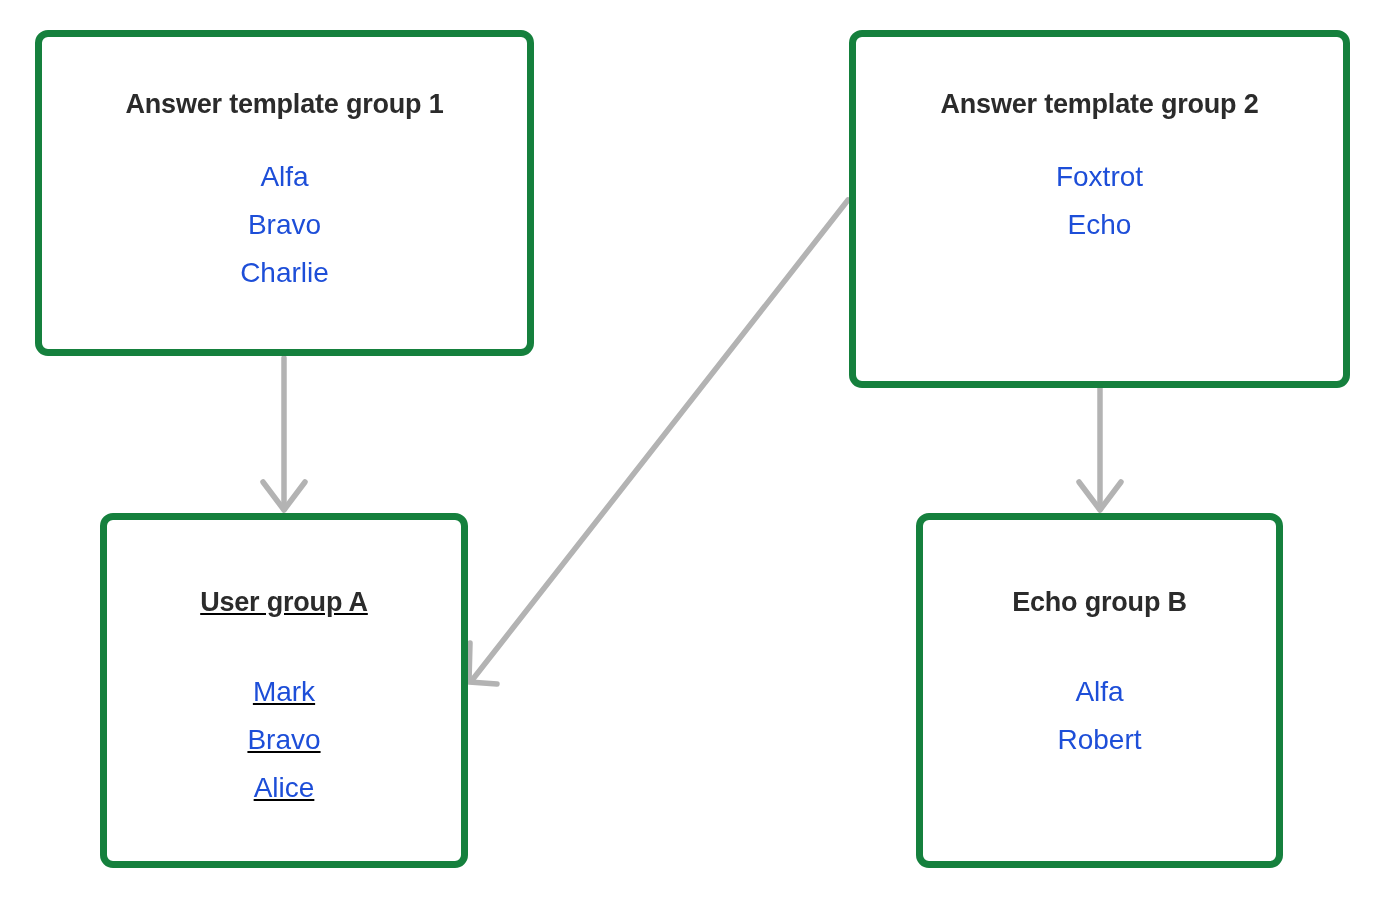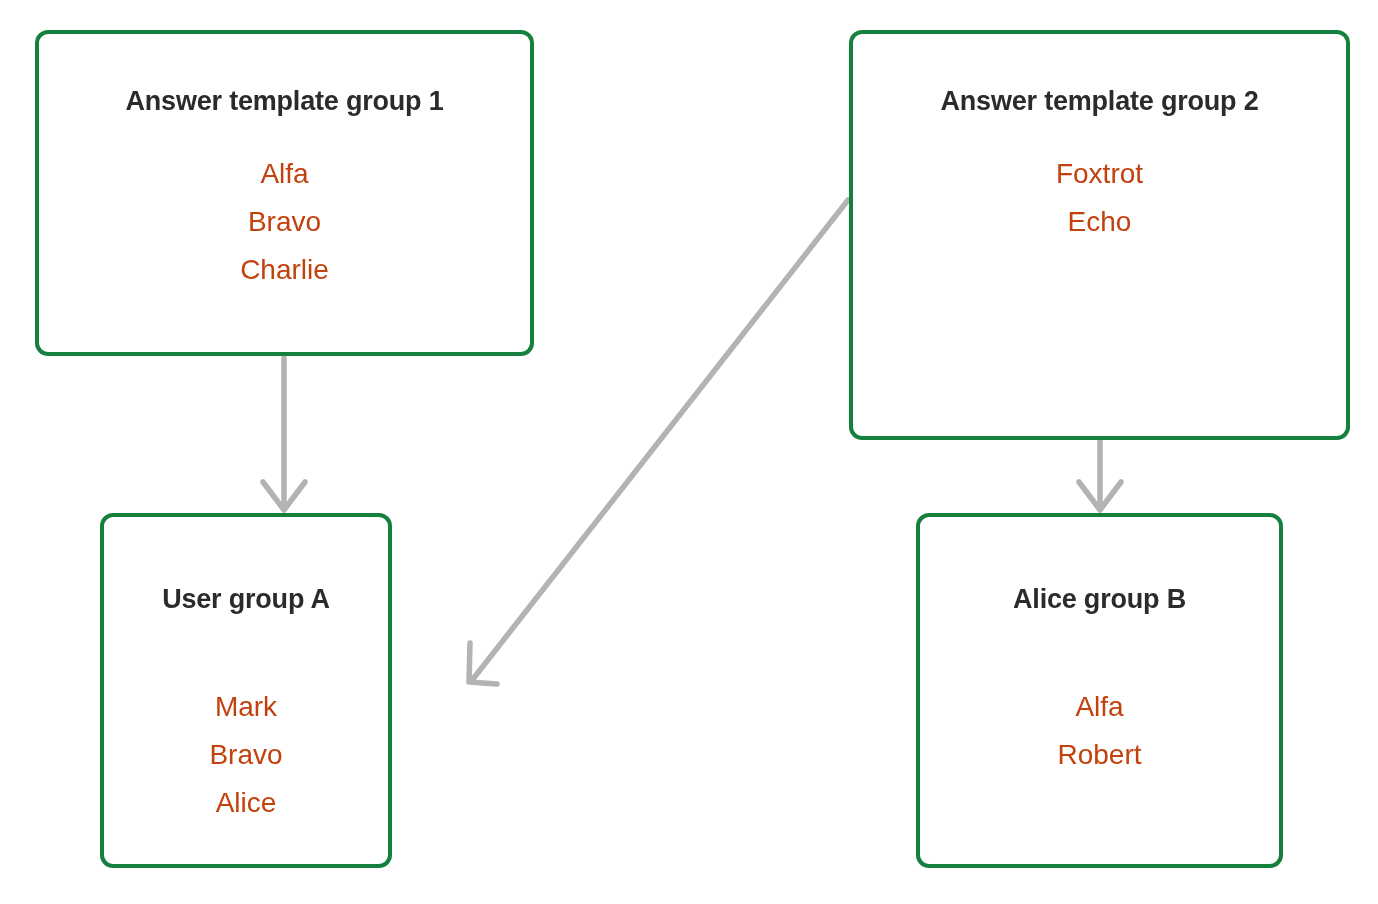--- a/index.html
+++ b/index.html
@@ -24,61 +24,61 @@
     left: 0;
     top: 0;
     width: 1378px;
     height: 904px;
     pointer-events: none;
   }
   .node {
     position: absolute;
     box-sizing: border-box;
     background: #ffffff;
-    border: 4px solid #15803d;
+    border: 7px solid #15803d;
     border-radius: 13px;
     display: flex;
     flex-direction: column;
     align-items: center;
     z-index: 2;
   }
   .node-title {
     font-size: 27px;
     font-weight: bold;
     color: #2b2b2b;
     text-align: center;
     letter-spacing: -0.2px;
     line-height: 1.2;
     width: 100%;
   }
   .node-items {
     width: 100%;
     text-align: center;
-    color: #c2410c;
+    color: #1d4ed8;
     font-size: 28px;
     line-height: 48px;
     font-weight: 400;
   }
   .node-item { display: block; }
 
   
   #node-atg1 { left: 35px;  top: 30px;  width: 499px; height: 326px; }
-  #node-atg2 { left: 849px; top: 30px;  width: 501px; height: 410px; }
+  #node-atg2 { left: 849px; top: 30px;  width: 501px; height: 358px; }
   #node-atg1 .node-title,
   #node-atg2 .node-title { margin-top: 51px; }
   #node-atg1 .node-items,
   #node-atg2 .node-items { margin-top: 33px; }
 
   
-  #node-uga { left: 100px; top: 513px; width: 292px; height: 355px; }
+  #node-uga { left: 100px; top: 513px; width: 368px; height: 355px; text-decoration: underline; }
   #node-ugb { left: 916px; top: 513px; width: 367px; height: 355px; }
   #node-uga .node-title,
   #node-ugb .node-title { margin-top: 66px; }
   #node-uga .node-items,
-  #node-ugb .node-items { margin-top: 68px; }
+  #node-ugb .node-items { margin-top: 50px; }
 </style>
 </head>
 <body>
 
 <div id="canvas">
 
   <svg id="edge-layer" viewBox="0 0 1378 904" width="1378" height="904" xmlns="http://www.w3.org/2000/svg">
     <g fill="none" stroke="#b3b3b3" stroke-width="5.5" stroke-linecap="round" stroke-linejoin="round">
 
       <g>
@@ -119,20 +119,20 @@
   <div class="node" id="node-uga">
     <div class="node-title">User group A</div>
     <div class="node-items">
       <span class="node-item">Mark</span>
       <span class="node-item">Bravo</span>
       <span class="node-item">Alice</span>
     </div>
   </div>
 
   <div class="node" id="node-ugb">
-    <div class="node-title">Alice group B</div>
+    <div class="node-title">Echo group B</div>
     <div class="node-items">
       <span class="node-item">Alfa</span>
       <span class="node-item">Robert</span>
     </div>
   </div>
 
 </div>
 
 </body></html>

